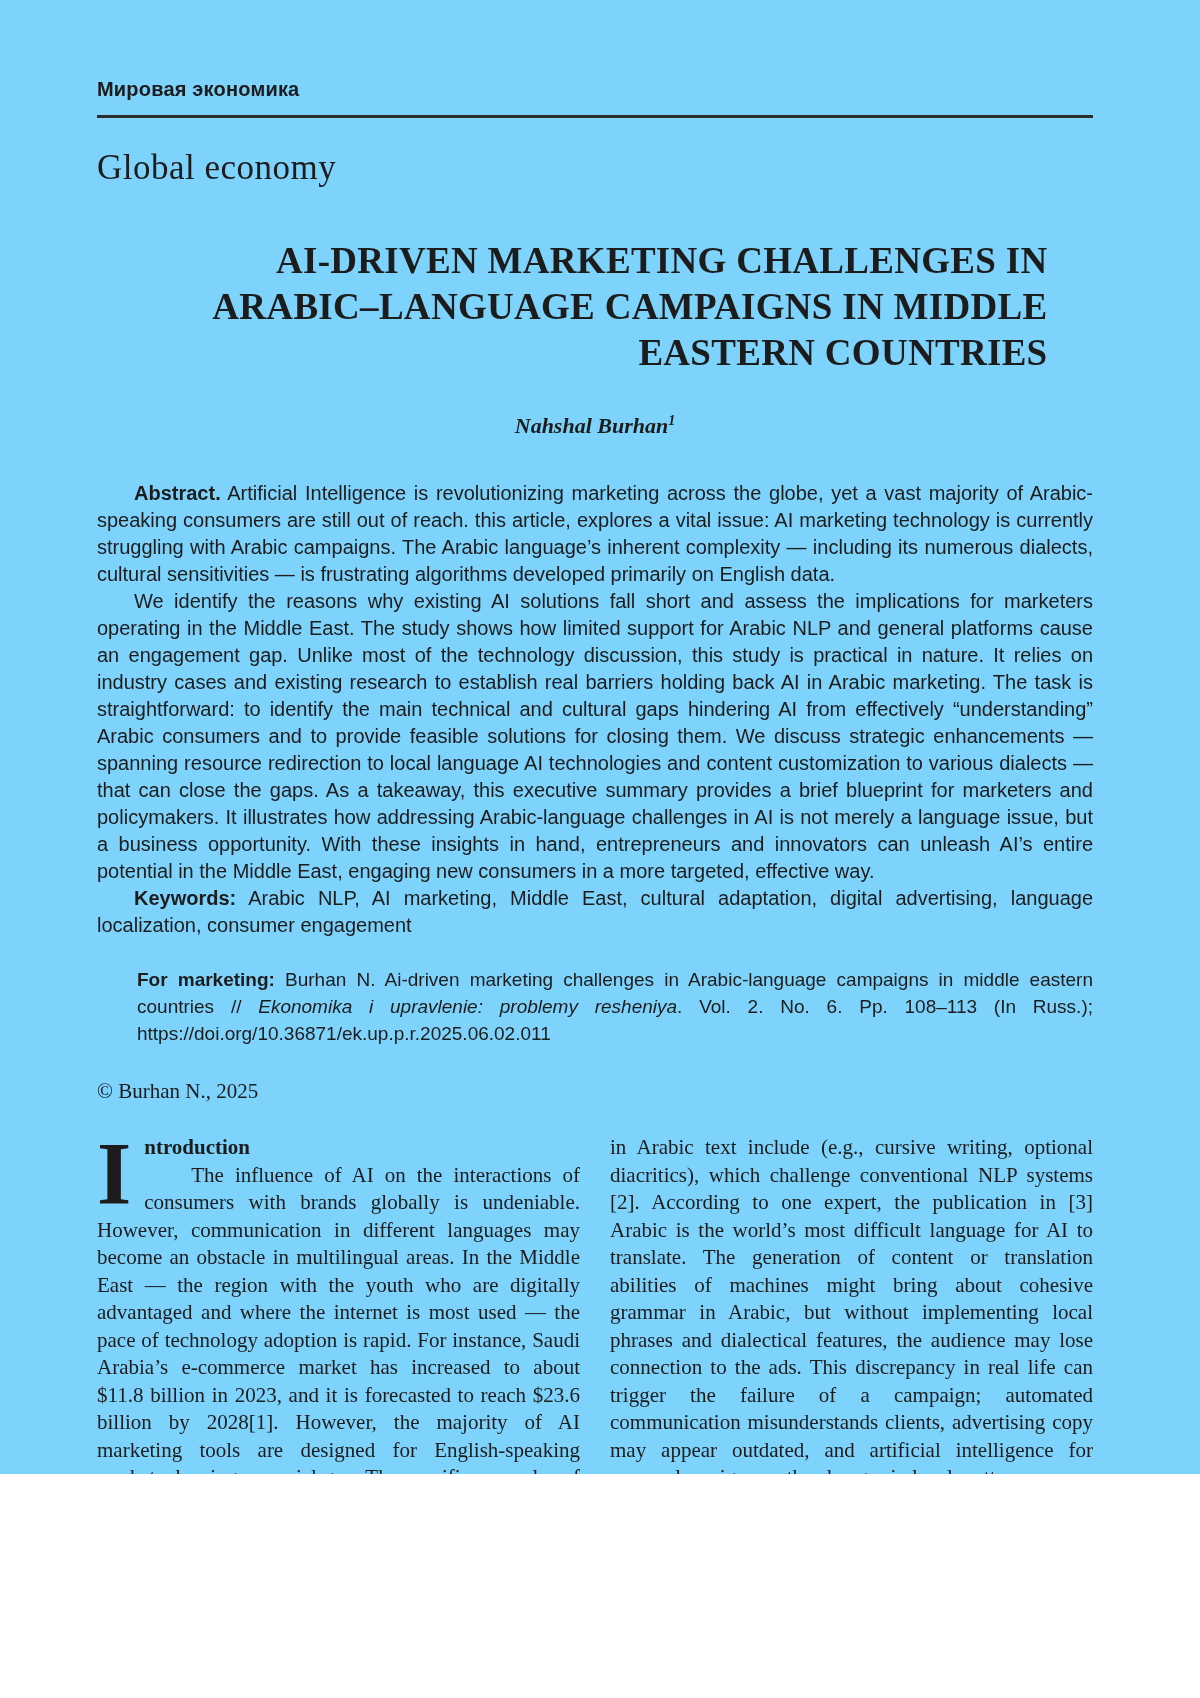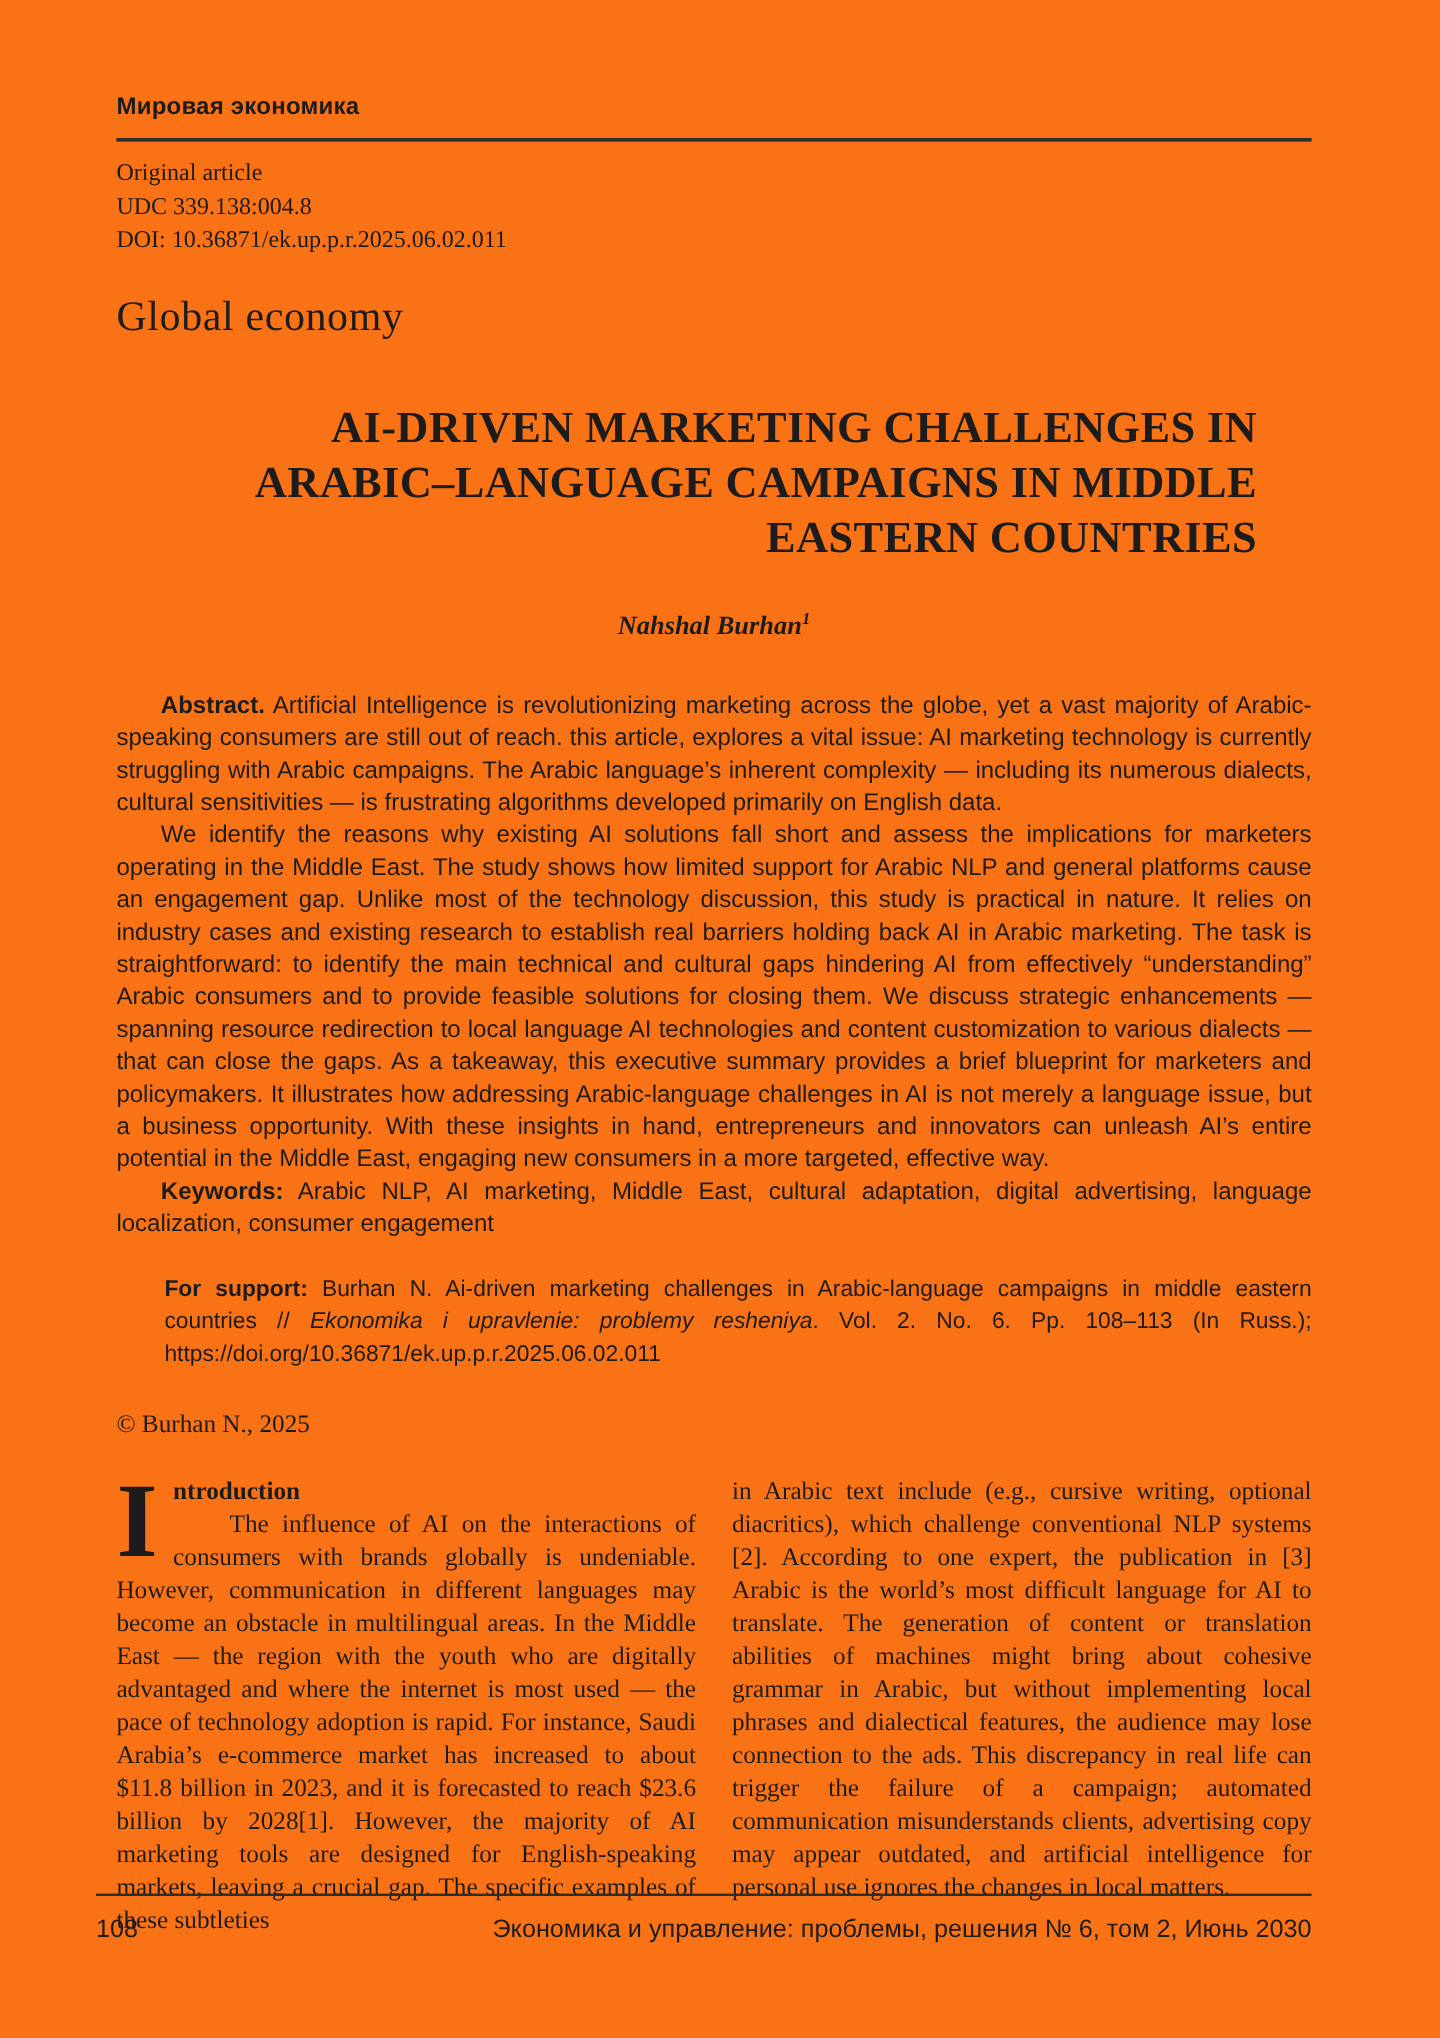--- a/index.html
+++ b/index.html
@@ -1,21 +1,21 @@
 <!DOCTYPE html>
 <html><head>
 <meta charset="utf-8">
 <style>
   html,body{margin:0;padding:0;background:#ffffff;}
   .page{
     position:relative;
     width:1200px;
-    height:1698px;
+    height:1474px;
     margin:0 auto;
-    background:#f97316;
+    background:#7dd3fc;
     color:#1c1c1c;
     box-sizing:border-box;
     padding:78px 107px 0 97px;
     overflow:hidden;
   }
   
   .kicker{
     font-family:"Liberation Sans",sans-serif;
     font-weight:700;
     font-size:20px;
@@ -127,42 +127,37 @@
   }
 </style>
 </head>
 <body>
 
 <div class="page">
 
   <div class="kicker">Мировая экономика</div>
   <hr class="kicker-rule">
 
-  <div class="meta">
-    <div>Original article</div>
-    <div>UDC 339.138:004.8</div>
-    <div>DOI: 10.36871/ek.up.p.r.2025.06.02.011</div>
-  </div>
 
   <div class="section-en">Global economy</div>
 
   <h1 class="article-title">AI-DRIVEN MARKETING CHALLENGES IN ARABIC–LANGUAGE CAMPAIGNS IN MIDDLE EASTERN COUNTRIES</h1>
 
   <div class="authors">
     <div><span>Nahshal Burhan</span><sup>1</sup></div>
   </div>
 
   <div class="abstract">
     <p><b>Abstract.</b><span> Artificial Intelligence is revolutionizing marketing across the globe, yet a vast majority of Arabic-speaking consumers are still out of reach. this article, explores a vital issue: AI marketing technology is currently struggling with Arabic campaigns. The Arabic language’s inherent complexity — including its numerous dialects, cultural sensitivities — is frustrating algorithms developed primarily on English data.</span></p>
     <p>We identify the reasons why existing AI solutions fall short and assess the implications for marketers operating in the Middle East. The study shows how limited support for Arabic NLP and general platforms cause an engagement gap. Unlike most of the technology discussion, this study is practical in nature. It relies on industry cases and existing research to establish real barriers holding back AI in Arabic marketing. The task is straightforward: to identify the main technical and cultural gaps hindering AI from effectively “understanding” Arabic consumers and to provide feasible solutions for closing them. We discuss strategic enhancements — spanning resource redirection to local language AI technologies and content customization to various dialects — that can close the gaps. As a takeaway, this executive summary provides a brief blueprint for marketers and policymakers. It illustrates how addressing Arabic-language challenges in AI is not merely a language issue, but a business opportunity. With these insights in hand, entrepreneurs and innovators can unleash AI’s entire potential in the Middle East, engaging new consumers in a more targeted, effective way.</p>
     <p><b>Keywords:</b><span> Arabic NLP, AI marketing, Middle East, cultural adaptation, digital advertising, language localization, consumer engagement</span></p>
   </div>
 
   <div class="citation">
-    <b>For support:</b><span> Burhan N. Ai-driven marketing challenges in Arabic-language campaigns in middle eastern countries // </span><span class="it">Ekonomika i upravlenie: problemy resheniya</span><span>. Vol. 2. No. 6. Pp. 108–113 (In Russ.); https://doi.org/10.36871/ek.up.p.r.2025.06.02.011</span>
+    <b>For marketing:</b><span> Burhan N. Ai-driven marketing challenges in Arabic-language campaigns in middle eastern countries // </span><span class="it">Ekonomika i upravlenie: problemy resheniya</span><span>. Vol. 2. No. 6. Pp. 108–113 (In Russ.); https://doi.org/10.36871/ek.up.p.r.2025.06.02.011</span>
   </div>
 
   <div class="copyright">© Burhan N., 2025</div>
 
   <div class="columns">
     <div class="col">
       <p><span class="dropcap">I</span><span class="intro-head">ntroduction</span><span class="intro-lead">The influence of AI on the interactions of consumers with brands globally is undeniable. However, communication in different languages may become an obstacle in multilingual areas. In the Middle East — the region with the youth who are digitally advantaged and where the internet is most used — the pace of technology adoption is rapid. For instance, Saudi Arabia’s e-commerce market has increased to about $11.8 billion in 2023, and it is forecasted to reach $23.6 billion by 2028[1]. However, the majority of AI marketing tools are designed for English-speaking markets, leaving a crucial gap. The specific examples of these subtleties</span></p>
     </div>
     <div class="col">
       <p>in Arabic text include (e.g., cursive writing, optional diacritics), which challenge conventional NLP systems [2]. According to one expert, the publication in [3] Arabic is the world’s most difficult language for AI to translate. The generation of content or translation abilities of machines might bring about cohesive grammar in Arabic, but without implementing local phrases and dialectical features, the audience may lose connection to the ads. This discrepancy in real life can trigger the failure of a campaign; automated communication misunderstands clients, advertising copy may appear outdated, and artificial intelligence for personal use ignores the changes in local matters.</p>

